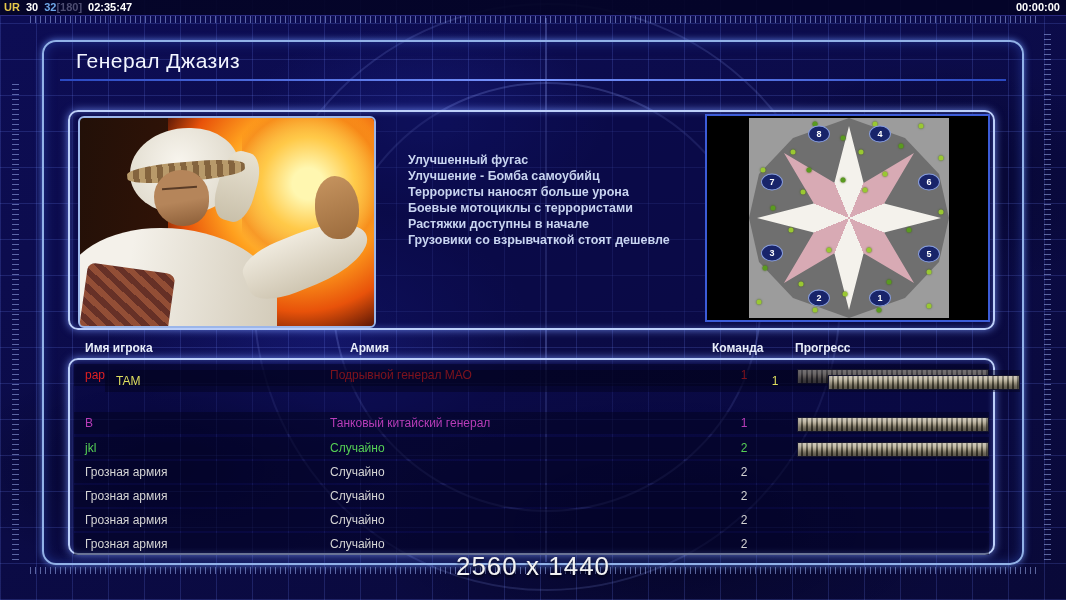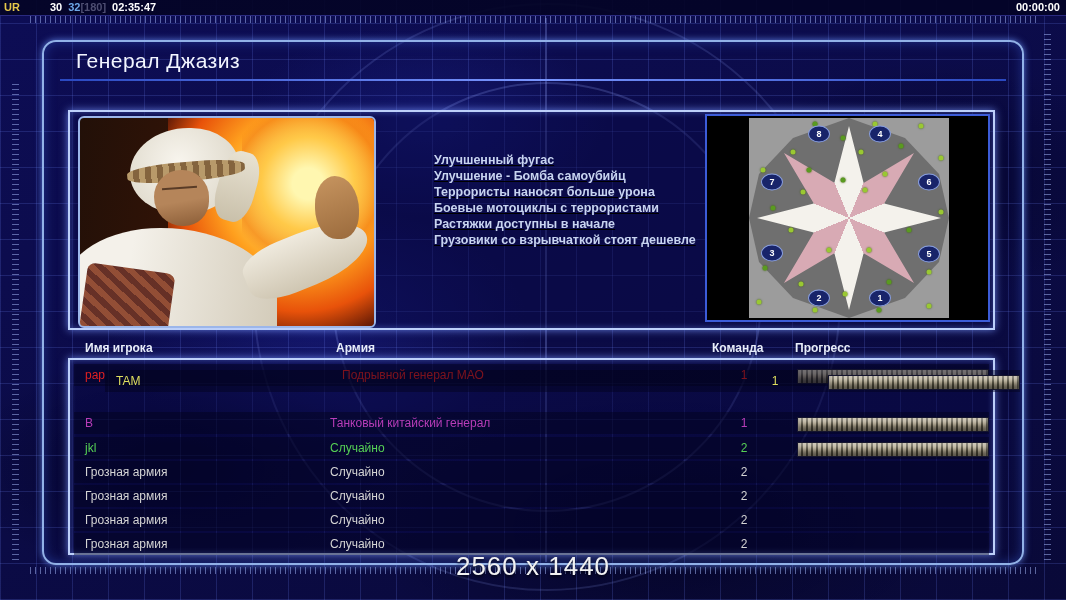--- a/index.html
+++ b/index.html
@@ -42,21 +42,21 @@
 
   
   .frame{left:42px;top:40px;width:978px;height:521px;border:2px solid #92b2e8;border-radius:14px;
     box-shadow:0 0 7px rgba(110,150,255,.8), inset 0 0 12px rgba(50,80,190,.55);}
 
   .title{left:76px;top:49px;font-size:21px;color:#f2f5ff;letter-spacing:.5px;}
   .title-underline{left:60px;top:79px;width:946px;height:2px;
     background:linear-gradient(90deg,#2a48c0,#7a96ff 50%,#2a48c0);}
 
   
-  .panel{border:2px solid #bdd0fa;border-radius:0;background:rgba(8,8,72,.45);
+  .panel{border:2px solid #bdd0fa;border-radius:10px;background:rgba(8,8,72,.45);
     box-shadow:0 0 8px rgba(120,150,255,.8), inset 0 0 6px rgba(120,150,255,.45);}
   .content-panel{left:68px;top:110px;width:923px;height:216px;}
   .rows-panel{left:68px;top:358px;width:923px;height:193px;}
 
   
   .portrait{left:78px;top:116px;width:294px;height:208px;border:2px solid #9cb6ea;border-radius:6px;
     overflow:hidden;background:linear-gradient(100deg,#221008 0%,#361406 45%,#5a2006 70%,#3a1204 100%);}
   .p-fire{position:absolute;left:30%;top:-12%;width:82%;height:124%;
     background:radial-gradient(circle at 55% 38%, #fffbd2 0 7%, #ffe065 18%, #ffa01e 38%, #e8520a 58%, rgba(130,35,6,.7) 72%, transparent 82%);}
   .p-fire2{position:absolute;left:55%;top:0%;width:45%;height:70%;
@@ -72,39 +72,39 @@
   .p-body{position:absolute;left:-5%;top:53%;width:72%;height:62%;
     background:linear-gradient(100deg,#f4f1ea 30%,#d2cab8);border-radius:45% 55% 0 0;}
   .p-arm{position:absolute;left:55%;top:55%;width:44%;height:26%;transform:rotate(-22deg);
     background:linear-gradient(#efeade,#cfc6b2);border-radius:40% 60% 60% 40%;}
   .p-hand{position:absolute;left:80%;top:28%;width:15%;height:30%;
     background:linear-gradient(160deg,#c79560,#9a6a3c);border-radius:45% 55% 40% 50%;}
   .p-straps{position:absolute;left:1%;top:72%;width:30%;height:34%;transform:rotate(8deg);opacity:.92;
     background:repeating-linear-gradient(35deg,#5a2016 0 6px,#8a4026 6px 12px);border-radius:10%;}
 
   
-  .bonus-list{left:434px;top:152px;width:280px;text-decoration:underline;}
+  .bonus-list{left:408px;top:152px;width:280px;}
   .bonus-line{font-size:12.5px;font-weight:bold;color:#c8d4f0;line-height:16px;white-space:nowrap;}
 
   
   .map-frame{left:705px;top:114px;width:285px;height:208px;background:#000;border:2px solid #3c5cd8;box-sizing:border-box;}
   .map-square{position:absolute;left:42px;top:2px;width:200px;height:200px;background:#9c9c9c;overflow:hidden;}
   .map-terrain{position:absolute;left:0;top:0;width:100%;height:100%;background:#6f6f6f;
     clip-path:polygon(50% 0,78% 10%,95% 28%,100% 50%,95% 72%,78% 90%,50% 100%,22% 90%,5% 72%,0 50%,5% 28%,22% 10%);}
   .map-star{position:absolute;left:0;top:0;width:100%;height:100%;
     background:conic-gradient(from -22.5deg, #f4f2ec 0deg 45deg, #d8aab4 45deg 90deg, #f4f2ec 90deg 135deg, #d8aab4 135deg 180deg, #f4f2ec 180deg 225deg, #d8aab4 225deg 270deg, #f4f2ec 270deg 315deg, #d8aab4 315deg 360deg);
     clip-path:polygon(50% 4%,57.3% 32.5%,82.5% 17.5%,67.6% 42.7%,96% 50%,67.6% 57.3%,82.5% 82.5%,57.3% 67.6%,50% 96%,42.7% 67.6%,17.5% 82.5%,32.4% 57.3%,4% 50%,32.4% 42.7%,17.5% 17.5%,42.7% 32.4%);}
   .map-dot{position:absolute;width:5px;height:5px;border-radius:50%;background:#9ac832;box-shadow:0 0 2px #405e10;transform:translate(-50%,-50%);}
   .map-marker{position:absolute;width:20px;height:15px;border-radius:50%;background:#18246a;
     border:1px solid #8aa0e0;transform:translate(-50%,-50%);color:#fff;font-size:9px;font-weight:bold;
     text-align:center;line-height:15px;}
 
   
   .th{position:absolute;top:341px;font-size:12px;font-weight:bold;color:#e9eef9;}
-  .th-name{left:85px;} .th-army{left:336px;text-align:right;} .th-team{left:712px;} .th-prog{left:795px;}
+  .th-name{left:85px;} .th-army{left:350px;text-align:right;} .th-team{left:712px;} .th-prog{left:795px;}
   .prow{position:absolute;left:4px;width:915px;height:22px;background:rgba(2,2,26,.45);}
   .prow span{position:absolute;font-size:12px;line-height:22px;white-space:nowrap;}
   .c-name{left:11px;} .c-army{left:256px;} .c-team{left:640px;width:60px;text-align:center;}
   .c-prog{position:absolute;left:723px;top:5px;width:190px;height:13px;border:1px solid #14142e;
     background:repeating-linear-gradient(90deg,#b8ae96 0 3px,#55503f 3px 5px);
     box-shadow:inset 0 4px 4px rgba(255,255,255,.35), inset 0 -5px 5px rgba(0,0,0,.5);}
 
   .watermark{left:0;top:551px;width:100%;text-align:center;font-size:26px;color:#f2f2f2;
     letter-spacing:1px;text-shadow:0 2px 3px rgba(0,0,0,.65);}
 </style>
@@ -118,21 +118,21 @@
   <div class="abs circle c1"></div>
   <div class="abs circle c2"></div>
   <div class="abs vline"></div>
   <div class="abs ruler-h rt"></div>
   <div class="abs ruler-h rb"></div>
   <div class="abs ruler-v rl"></div>
   <div class="abs ruler-v rr1"></div>
   <div class="abs rr2"></div>
 
   <div class="abs topbar">
-    <div id="status-left"><span class="seg" style="color: rgb(230, 200, 74);">UR</span><span class="seg" style="color: rgb(255, 255, 255); margin-left: 24px;">30</span><span class="seg tight" style="color: rgb(111, 168, 232);">32</span><span class="seg" style="color: rgb(78, 78, 114);">[180]</span><span class="seg" style="color: rgb(255, 255, 255); margin-top: 40px;">02:35:47</span></div>
+    <div id="status-left"><span class="seg" style="color: rgb(230, 200, 74);">UR</span><span class="seg" style="color: rgb(255, 255, 255);">30</span><span class="seg tight" style="color: rgb(111, 168, 232);">32</span><span class="seg" style="color: rgb(78, 78, 114);">[180]</span><span class="seg" style="color: rgb(255, 255, 255); margin-top: 40px;">02:35:47</span></div>
     <div id="timer">00:00:00</div>
   </div>
 
   <div class="abs frame"></div>
   <div class="abs title">Генерал Джазиз</div>
   <div class="abs title-underline"></div>
 
   <div class="abs panel content-panel"></div>
 
   <div class="abs portrait">
@@ -209,21 +209,21 @@
 
   <div class="th th-name">Имя игрока</div>
   <div class="th th-army">Армия</div>
   <div class="th th-team">Команда</div>
   <div class="th th-prog">Прогресс</div>
 
   <div class="abs panel rows-panel">
     <div id="player-rows">
         <div class="prow" style="top: 4px;">
           <span class="c-name" style="color: rgb(224, 32, 32);">pap</span>
-          <span class="c-army" style="color: rgb(224, 32, 32); margin-left: 12px;">Подрывной генерал МАО</span>
+          <span class="c-army" style="color: rgb(224, 32, 32);">Подрывной генерал МАО</span>
           <span class="c-team" style="color: rgb(224, 32, 32);">1</span>
           <div class="c-prog"></div>
         </div>
         <div class="prow" style="top: 10px; margin-left: 31px;">
           <span class="c-name" style="color: rgb(222, 222, 94);">TAM</span>
           <span class="c-team" style="color: rgb(222, 222, 94);">1</span>
           <div class="c-prog"></div>
         </div>
         <div class="prow" style="top: 52.4px;">
           <span class="c-name" style="color: rgb(184, 61, 184);">B</span>

